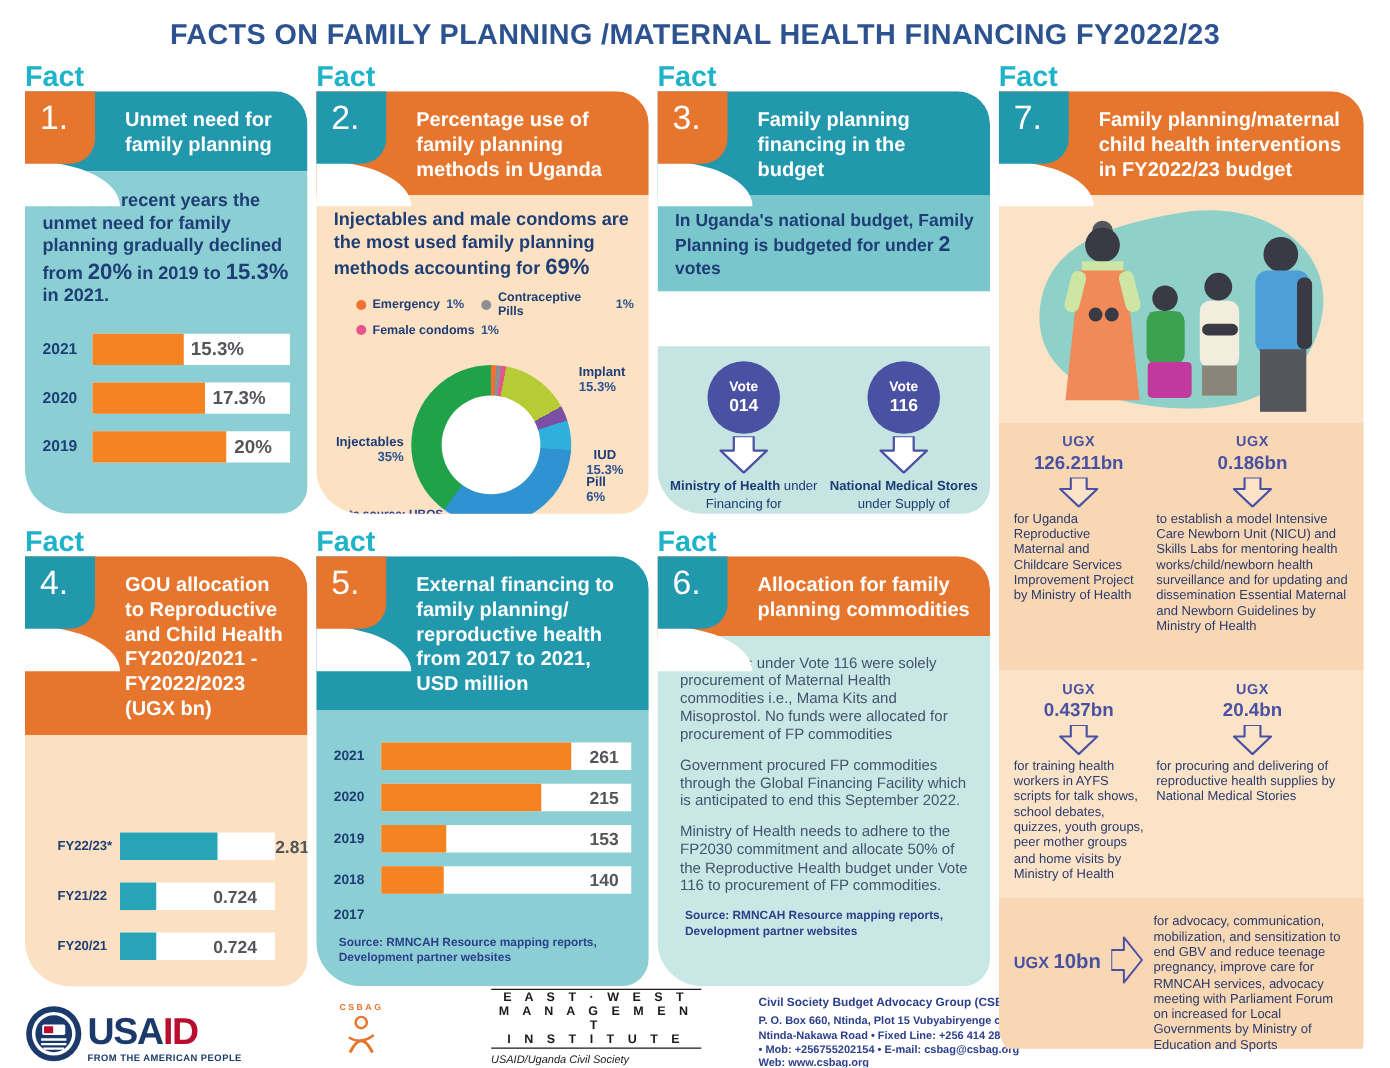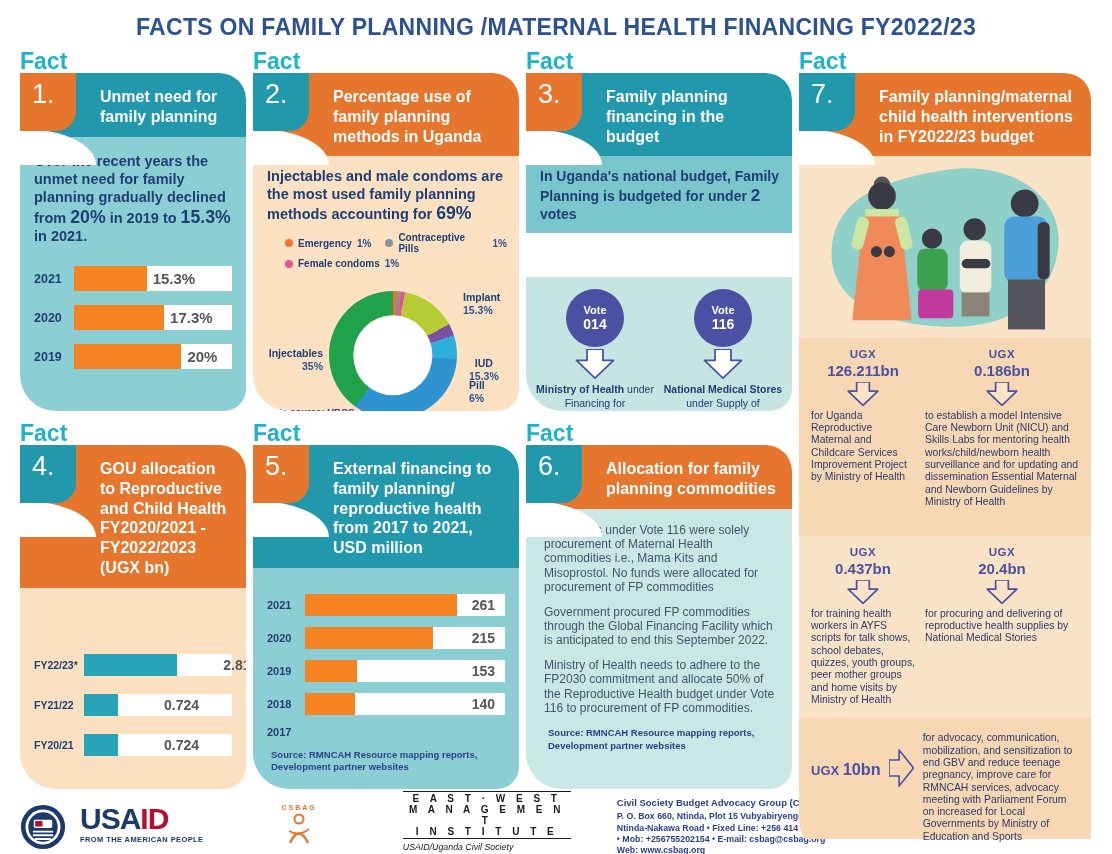--- a/index.html
+++ b/index.html
@@ -78,21 +78,21 @@
   .vote-circle { width:58px; height:58px; border-radius:50%; background:#4A51A2; color:#fff;
     display:flex; flex-direction:column; align-items:center; justify-content:center; line-height:1.05; }
   .vote-word { font-size:11px; font-weight:700; }
   .vote-num { font-size:14px; font-weight:800; }
   .vote-arrow { margin:2px 0 4px 0; }
   .vote-desc { color:#1E3E75; font-size:10.5px; line-height:1.25; text-align:center; }
   .vote-desc .b { font-weight:800; font-size:1em; }
   .body-f3wrap { flex:1; display:flex; flex-direction:column;gap:44px; }
 
   
-  .body-f4 { background:#FCE0C2; padding:14px; }
+  .body-f4 { background:#FCE0C2; padding:26px; }
   .chart-f4 { margin-top:52px; }
   .chart-f4 .bar-label { font-size:10.5px; width:50px; }
   .chart-f4 .bar-track { height:22px;gap:40px; }
   .chart-f4 .bar-row { margin-bottom:18px; }
   .chart-f4 .bar-value { font-size:14px; }
 
   
   .body-f5 { background:#8BCFD4; padding:12px 14px; }
   .chart-f5 { margin-top:14px; }
   .chart-f5 .bar-label { font-size:11px; width:38px; }
@@ -118,21 +118,21 @@
   .ugx-arrow { display:block; margin:3px auto 4px auto; }
   .ugx-desc { color:#2B3A6B; font-size:10.4px; line-height:1.18; font-weight:400; }
   .f7-b1 { height:198px; } .f7-b2 { height:182px; flex:none; } .f7-b3 { height:121px; flex:none;
      display:flex; align-items:flex-start; gap:8px; padding-top:14px; }
   .ugx10 { color:#4A51A2; font-weight:800; font-size:13px; margin-top:28px; flex:none; white-space:nowrap; }
   .ugx10 .b { font-size:1.25em;margin-top:40px; }
   .f7-b3 .ugx-desc { flex:1; }
 
   
   .footer { grid-column:1 / 4; grid-row:3; display:flex; align-items:center; }
-  .usaid { display:flex; align-items:flex-start; gap:14px; flex:none; }
+  .usaid { display:flex; align-items:flex-end; gap:4px; flex:none; }
   .usaid-seal { width:46px; height:46px; }
   .usaid-word { line-height:1; }
   .usaid-word .w1 { font-size:30px; font-weight:800; color:#1B3A6B; letter-spacing:-1px; }
   .usaid-word .w1 .red { color:#BA0C2F; }
   .usaid-tag { font-size:7.5px; font-weight:700; color:#1B3A6B; letter-spacing:.4px; margin-top:2px; }
   .csbag-logo { margin-left:78px; flex:none; text-align:center; }
   .csbag-arc { color:#E6752D; font-size:7px; font-weight:800; letter-spacing:2px; }
   .ewmi { margin-left:86px; flex:none; width:168px; color:#1a1a1a; }
   .ewmi-line { font-size:10px; font-weight:700; letter-spacing:4px; text-align:center; }
   .ewmi-rule { border-top:1.5px solid #1a1a1a; margin:1px 0; }

